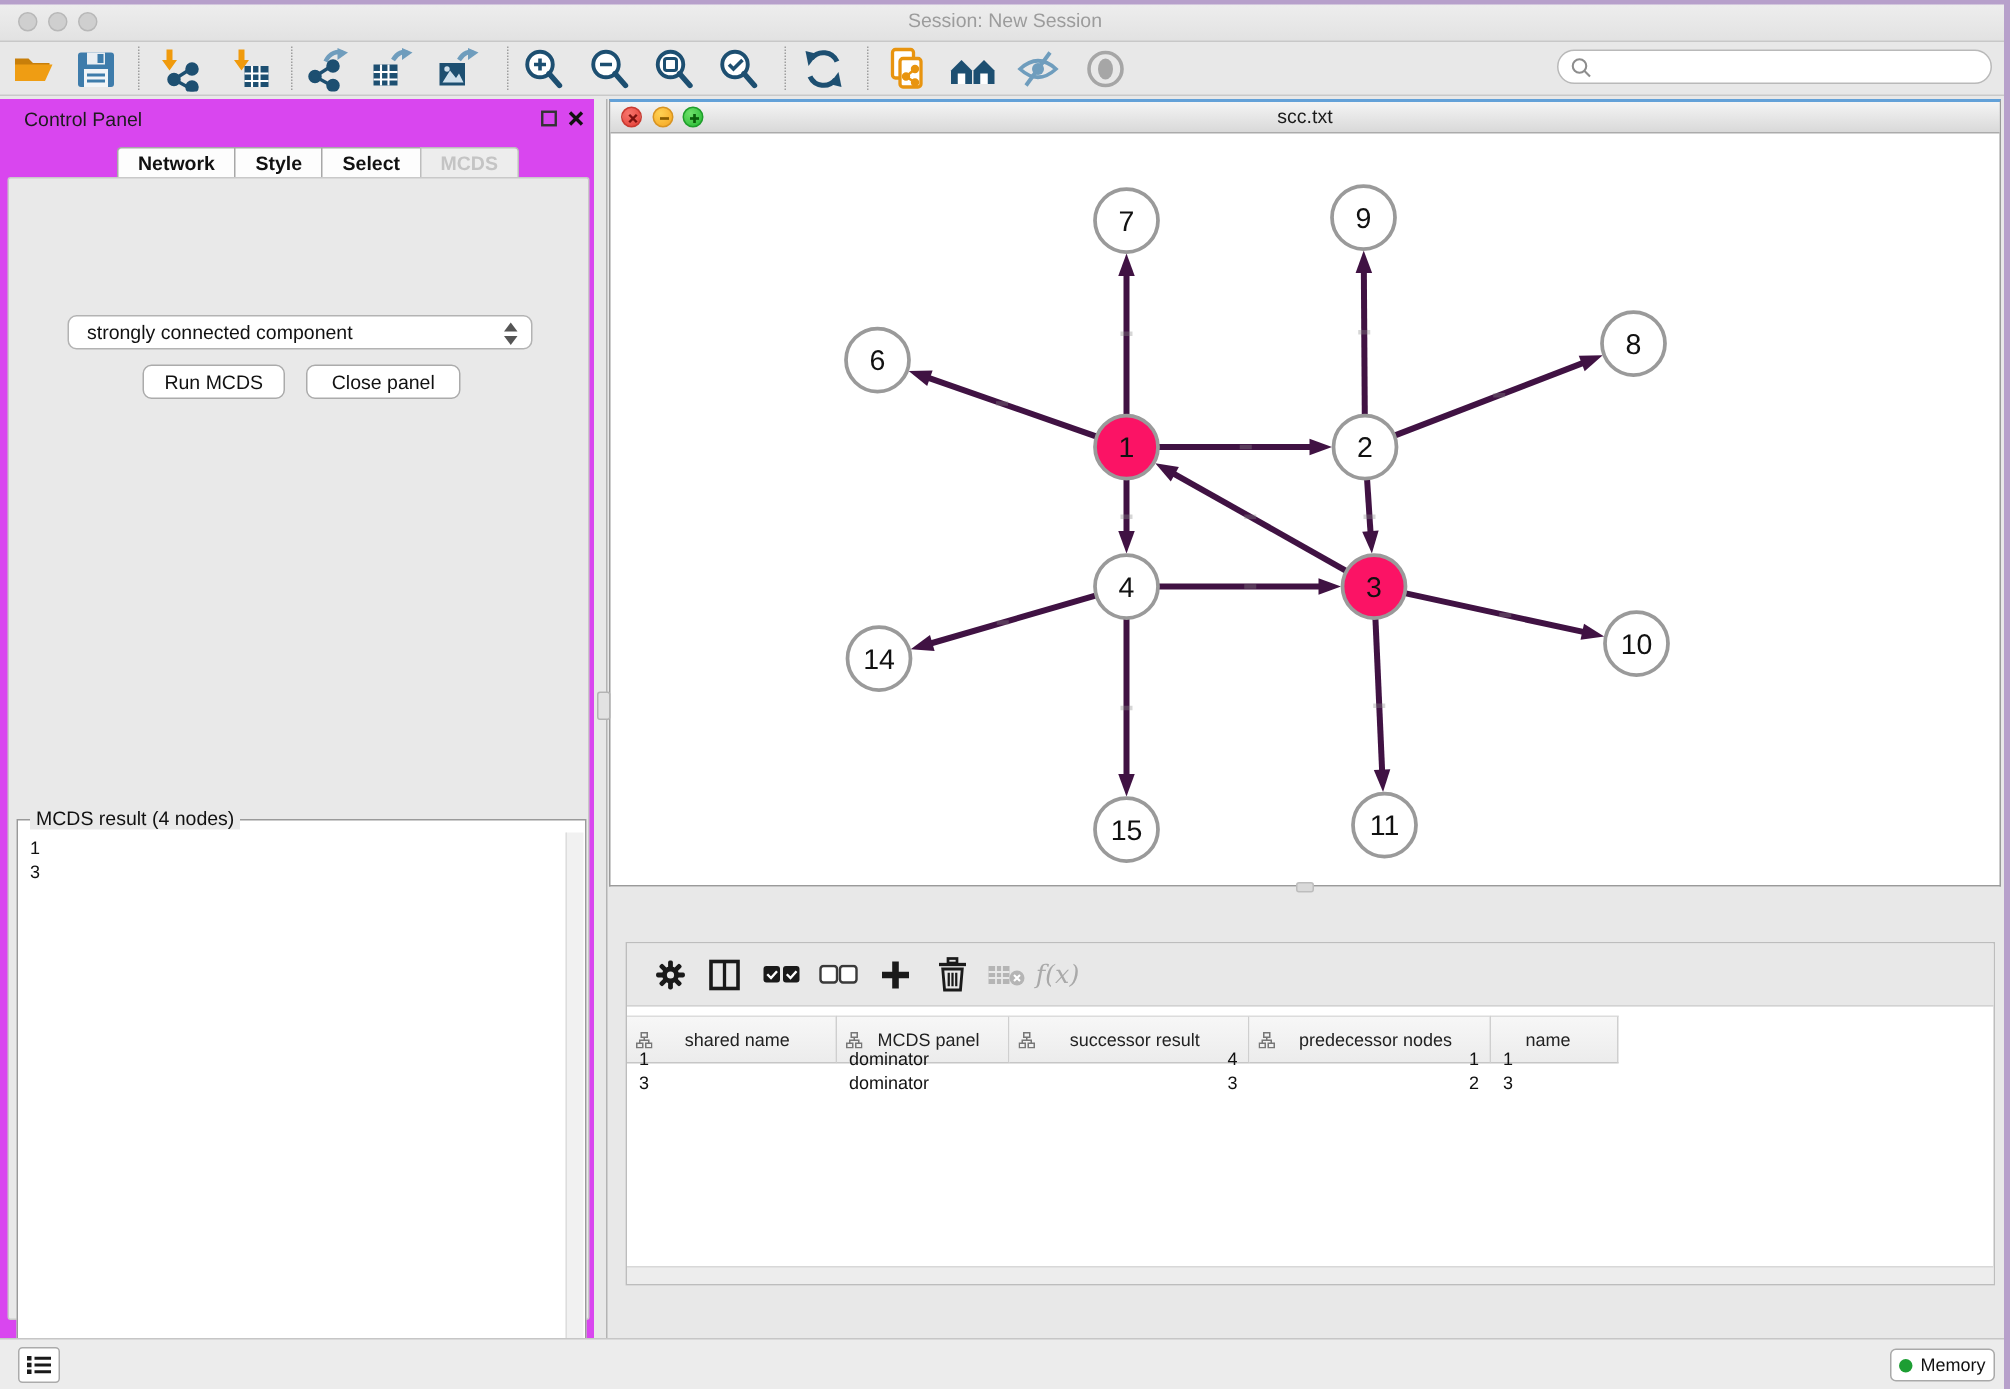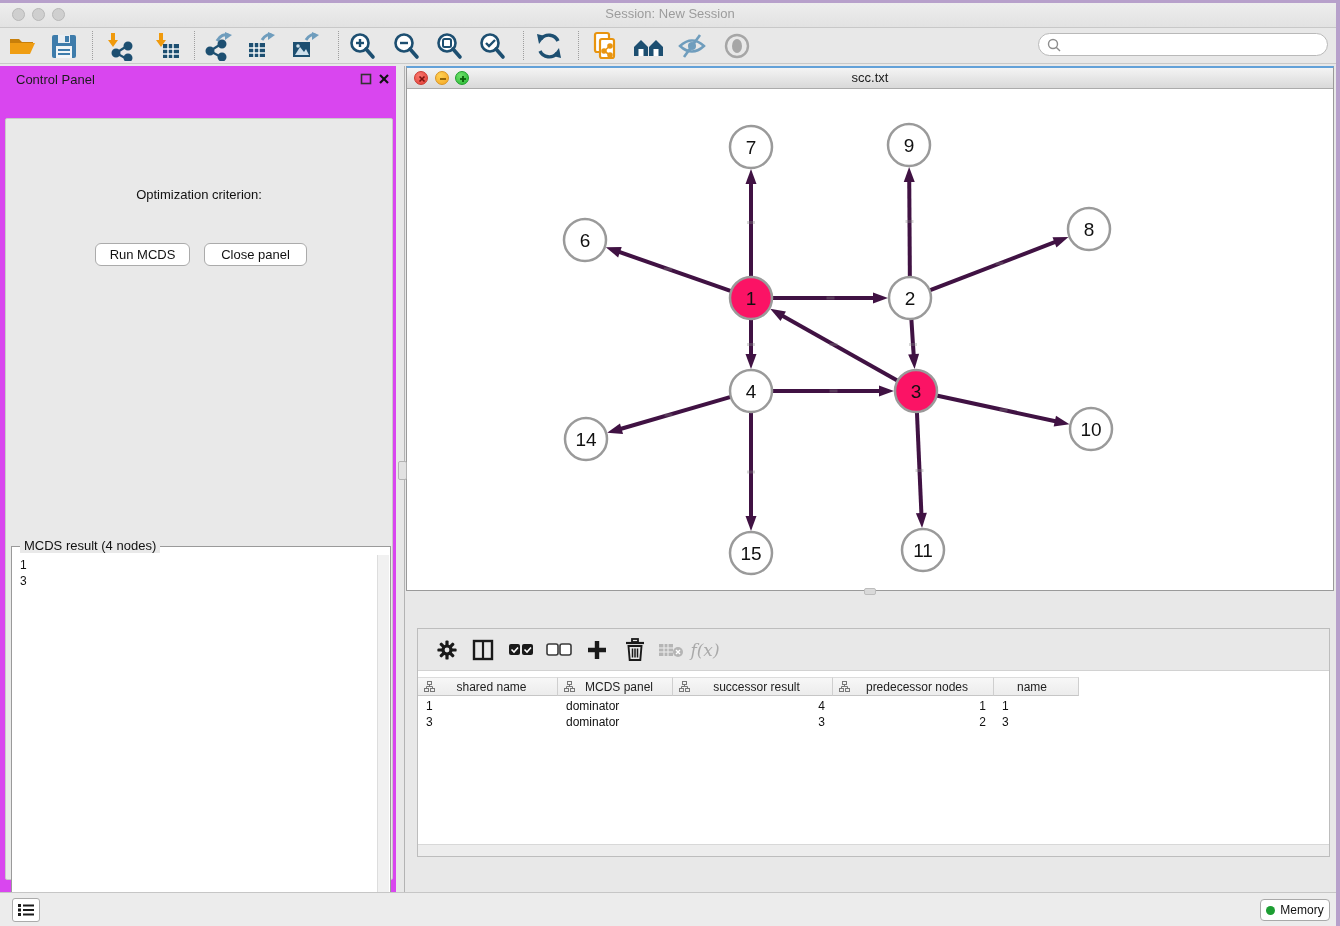--- a/index.html
+++ b/index.html
@@ -81,21 +81,21 @@
 
   
   #table-panel { left:406px; top:597px; width:934px; height:295px; background:#e8e8e8; }
   #tp-inner { position:absolute; left:11px; top:31px; width:913px; height:229px;
     background:#fff; border:1px solid #bdbdbd; }
   #tp-toolbar { position:absolute; left:0; top:0; width:100%; height:42px; background:#e8e8e8;
     border-bottom:1px solid #d2d2d2; }
   .tp-ic { position:absolute; top:6px; width:30px; height:30px; display:flex; align-items:center; justify-content:center; }
   #tp-fx { font-family:"DejaVu Serif", serif; font-style:italic; font-size:17px; color:#a9a9a9; }
   #tp-header { position:absolute; left:0; top:48px; height:19px; display:flex; }
-  .th { height:19px; background:linear-gradient(#f7f7f7,#ececec); border-right:1px solid #cfcfcf;
+  .th { height:32px; background:linear-gradient(#f7f7f7,#ececec); border-right:1px solid #cfcfcf;
     border-bottom:1px solid #c6c6c6; border-top:1px solid #dcdcdc; display:flex; align-items:center;
     font-size:12px; color:#222; }
   .th .hicon { margin:0 5px 0 6px; }
   .th .hlabel { flex:1; text-align:center; padding-right:14px; }
   .trow { position:absolute; left:0; height:16px; display:flex; font-size:12px; color:#111; }
   .td { height:16px; line-height:16px; padding:0 8px; white-space:nowrap; }
   .td.r { text-align:right; }
   #tp-hscroll { position:absolute; left:0; bottom:0; width:100%; height:12px; background:#ededed;
     border-top:1px solid #d8d8d8; }
   #tp-tabs { position:absolute; left:286px; top:267px; display:flex; }
@@ -292,22 +292,34 @@
   <div class="panel-head">
     <span class="ptitle">Control Panel</span>
     <svg class="float-ic" style="left:360px" viewBox="0 0 12 12">
       <rect x="1.5" y="1.5" width="9" height="9" fill="none" stroke="#333" stroke-width="1.6"></rect>
     </svg>
     <svg class="close-ic" style="left:378px" viewBox="0 0 12 12">
       <line x1="2" y1="2" x2="10" y2="10" stroke="#111" stroke-width="2.2"></line>
       <line x1="10" y1="2" x2="2" y2="10" stroke="#111" stroke-width="2.2"></line>
     </svg>
   </div>
+  <div class="cp-tabs">
+    <div class="cp-tab">Network</div>
+    <div class="cp-tab">Style</div>
+    <div class="cp-tab">Select</div>
+    <div class="cp-tab active">MCDS</div>
+  </div>
   <div class="cp-inner">
-    <div class="crit-label">Optimization criterion:</div>
+    <div class="crit-select">
+      <span>strongly connected component</span>
+      <svg class="spin" width="11" height="17" viewBox="0 0 11 17">
+        <polygon points="5.5,1 10,7 1,7" fill="#555"></polygon>
+        <polygon points="5.5,16 10,10 1,10" fill="#555"></polygon>
+      </svg>
+    </div>
     <div class="cp-btn" id="run-mcds">Run MCDS</div>
     <div class="cp-btn" id="close-panel">Close panel</div>
     <div class="result-group">
       <div class="result-legend">MCDS result (4 nodes)</div>
       <div class="result-body">
         <div>1</div>
         <div>3</div>
       </div>
       <div class="result-scroll"></div>
     </div>

